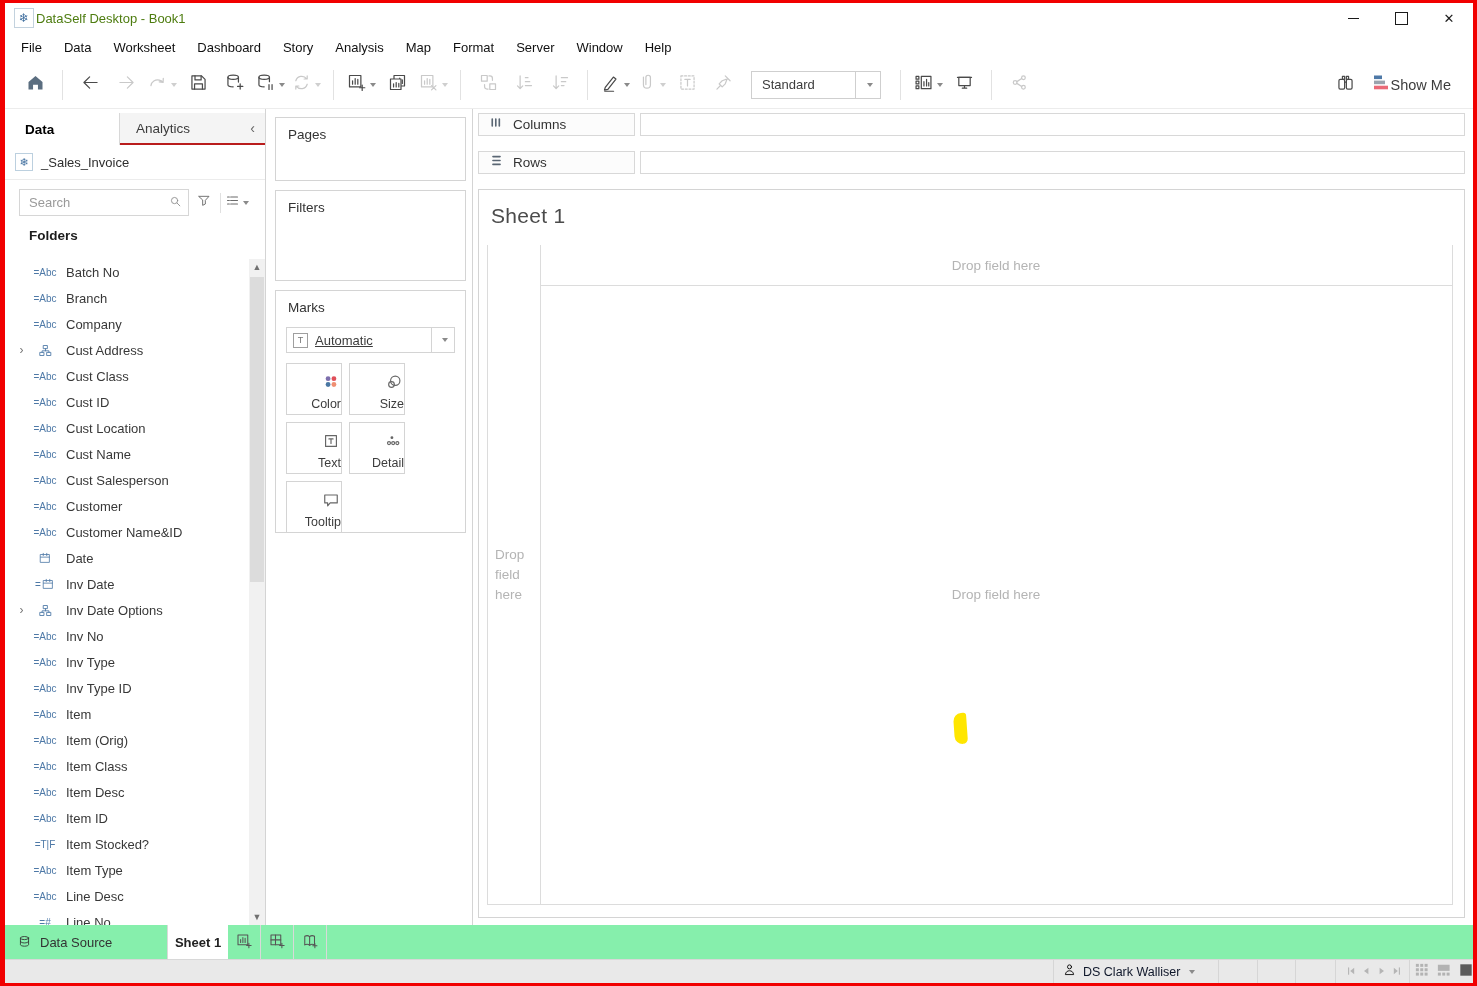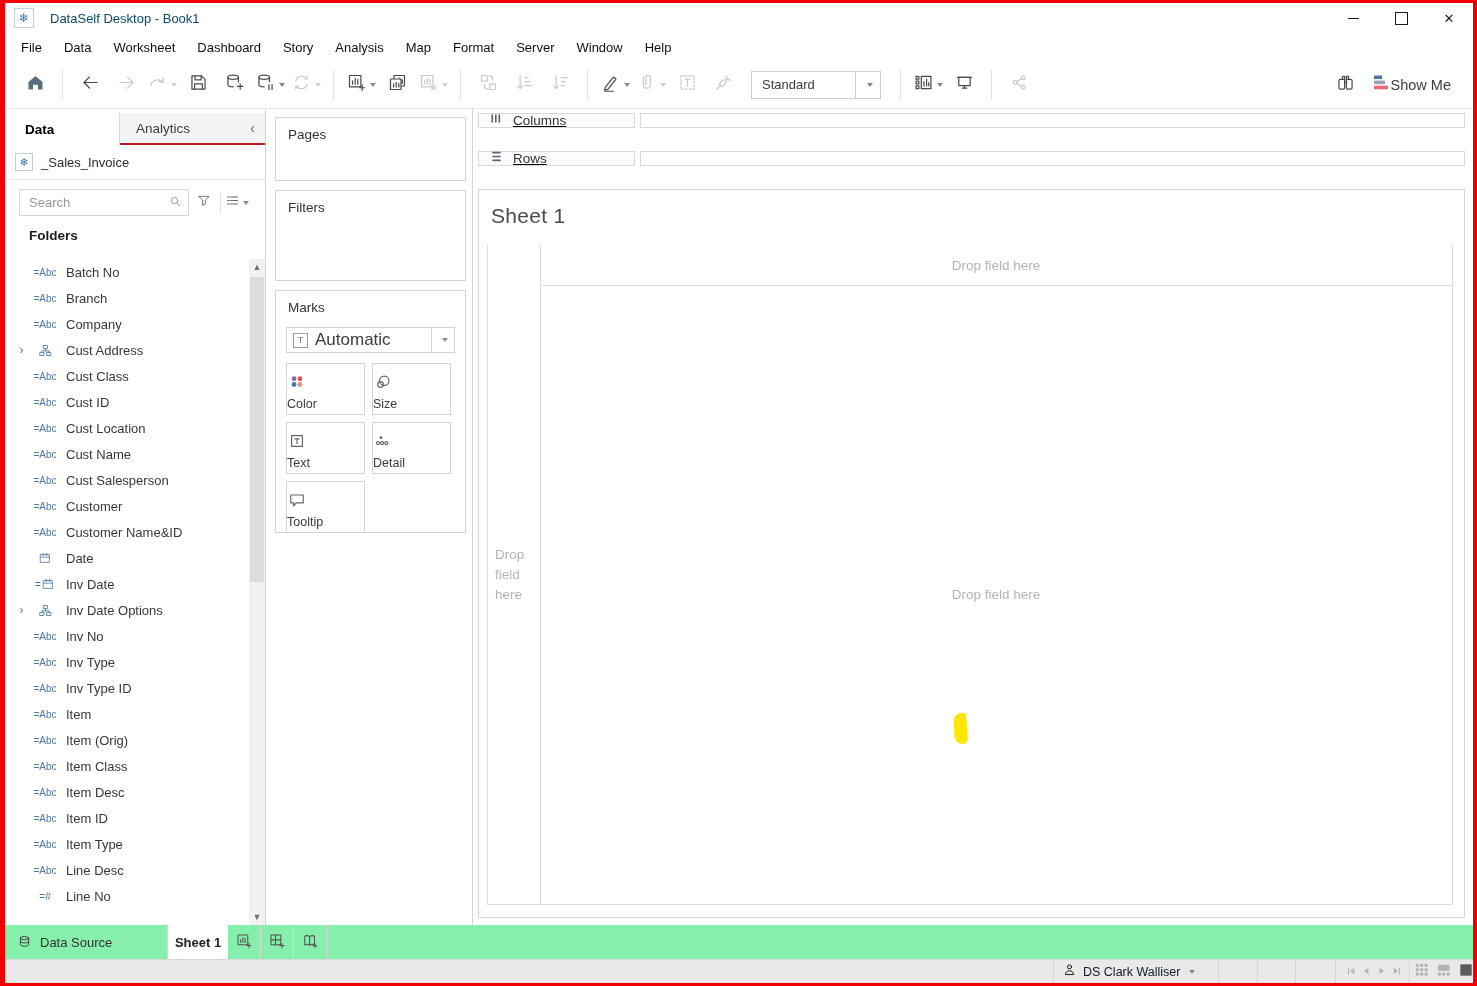--- a/index.html
+++ b/index.html
@@ -3,21 +3,21 @@
 <meta charset="utf-8">
 <style>
   html,body{margin:0;padding:0;background:#888;}
   body{font-family:"Liberation Sans","DejaVu Sans",sans-serif;-webkit-font-smoothing:antialiased;}
   .screen{position:relative;width:1477px;height:986px;background:#fff;box-sizing:border-box;
     border:3px solid #f10000;border-left-width:5px;border-right-width:4px;overflow:hidden;}
   
   .titlebar{position:absolute;left:0;top:0;right:0;height:30px;display:flex;align-items:center;background:#fff;}
   .app-icon{width:18px;height:18px;margin-left:9px;border:1px solid #c3d2de;display:flex;align-items:center;justify-content:center;
     color:#3f6e9e;font-size:12px;line-height:1;}
-  .title-text{margin-left:16px;font-size:13px;color:#0c4a6e;}
+  .title-text{margin-left:2px;font-size:13px;color:#4d7c0f;}
   .win-controls{margin-left:auto;display:flex;height:100%;}
   .win-btn{width:48px;height:100%;display:flex;align-items:center;justify-content:center;}
   .min-glyph{width:11px;border-top:1.5px solid #1a1a1a;}
   .max-glyph{width:11px;height:11px;border:1.3px solid #1a1a1a;}
   .close-glyph{font-size:13px;color:#1a1a1a;line-height:1;}
   
   .menubar{position:absolute;left:0;top:30px;right:0;height:28px;display:flex;align-items:center;padding-left:5px;background:#fff;}
   .menu-item{padding:0 11px;font-size:13px;color:#101010;cursor:default;}
   
   .toolbar{position:absolute;left:0;top:58px;right:0;height:47px;display:flex;align-items:center;padding:0 12px;background:#fff;border-bottom:1px solid #ececec;}
@@ -61,27 +61,27 @@
   .sb-thumb{position:absolute;left:1px;width:14px;top:18px;height:305px;background:#dcdcdc;}
   
   .cards{position:absolute;left:261px;top:106px;width:206px;bottom:58px;background:#fff;border-right:1px solid #d4d4d4;}
   .card{position:absolute;left:9px;right:6px;border:1px solid #d4d4d4;background:#fff;}
   .card-label{padding:9px 0 0 12px;font-size:13.5px;color:#333;}
   .card-pages{top:8px;height:62px;}
   .card-filters{top:81px;height:89px;}
   .card-marks{top:181px;height:241px;}
   .marks-dd{margin:12px 10px 0 10px;height:24px;border:1px solid #d4d4d4;display:flex;align-items:center;}
   .marks-dd .ticon{width:13px;height:13px;border:1px solid #9f9f9f;color:#777;font-size:9px;display:flex;align-items:center;justify-content:center;margin-left:6px;}
-  .marks-dd .dd-label{flex:1;font-size:17px;color:#3c3c3c;margin-left:7px;}
+  .marks-dd .dd-label{flex:1;font-size:13px;color:#3c3c3c;margin-left:7px;text-decoration:underline;}
   .marks-dd .dd-btn{width:22px;height:100%;border-left:1px solid #d4d4d4;display:flex;align-items:center;justify-content:center;}
   .marks-grid{display:flex;flex-wrap:wrap;gap:7px;margin:10px 10px 0 10px;}
-  .mark-btn{width:79px;height:52px;border:1px solid #d4d4d4;display:flex;flex-direction:column;align-items:flex-start;justify-content:flex-end;padding-bottom:3px;box-sizing:border-box;color:#666;}
+  .mark-btn{width:56px;height:52px;border:1px solid #d4d4d4;display:flex;flex-direction:column;align-items:flex-end;justify-content:flex-end;padding-bottom:3px;box-sizing:border-box;color:#666;}
   .mark-btn .mb-label{font-size:12.5px;color:#3c3c3c;margin-top:1px;}
   
-  .shelf{position:absolute;left:473px;right:8px;height:15px;display:flex;gap:5px;text-decoration:underline;}
+  .shelf{position:absolute;left:473px;right:8px;height:23px;display:flex;gap:5px;}
   .shelf-columns{top:110px;}
   .shelf-rows{top:148px;}
   .shelf-label{width:157px;border:1px solid #d8d8d8;background:#fcfcfc;display:flex;align-items:center;padding-left:9px;gap:8px;box-sizing:border-box;color:#5a6673;}
   .shelf-label .sh-text{font-size:13.5px;color:#333;}
   .shelf-drop{flex:1;border:1px solid #d8d8d8;background:#fff;}
   
   .sheet{position:absolute;left:473px;right:8px;top:186px;bottom:65px;border:1px solid #d4d4d4;background:#fff;}
   .sheet-title{position:absolute;left:12px;top:14px;font-size:21px;color:#4b4b4b;letter-spacing:.3px;}
   .table-area{position:absolute;left:8px;top:55px;right:11px;bottom:12px;border:1px solid #dcdcdc;border-top:none;}
   .rowheader{position:absolute;left:0;top:0;bottom:0;width:52px;border-right:1px solid #dcdcdc;display:flex;align-items:center;}
@@ -515,20 +515,27 @@
             <span class="txt">=Abc</span>
           </span>
           <span class="f-label">Item Desc</span>
         </div>
         <div class="field-row">
           <span class="f-chevron"></span>
           <span class="f-icon">
             <span class="txt">=Abc</span>
           </span>
           <span class="f-label">Item ID</span>
+        </div>
+        <div class="field-row">
+          <span class="f-chevron"></span>
+          <span class="f-icon">
+            <span class="txt">=T|F</span>
+          </span>
+          <span class="f-label">Item Stocked?</span>
         </div>
         <div class="field-row">
           <span class="f-chevron"></span>
           <span class="f-icon">
             <span class="txt">=Abc</span>
           </span>
           <span class="f-label">Item Type</span>
         </div>
         <div class="field-row">
           <span class="f-chevron"></span>

